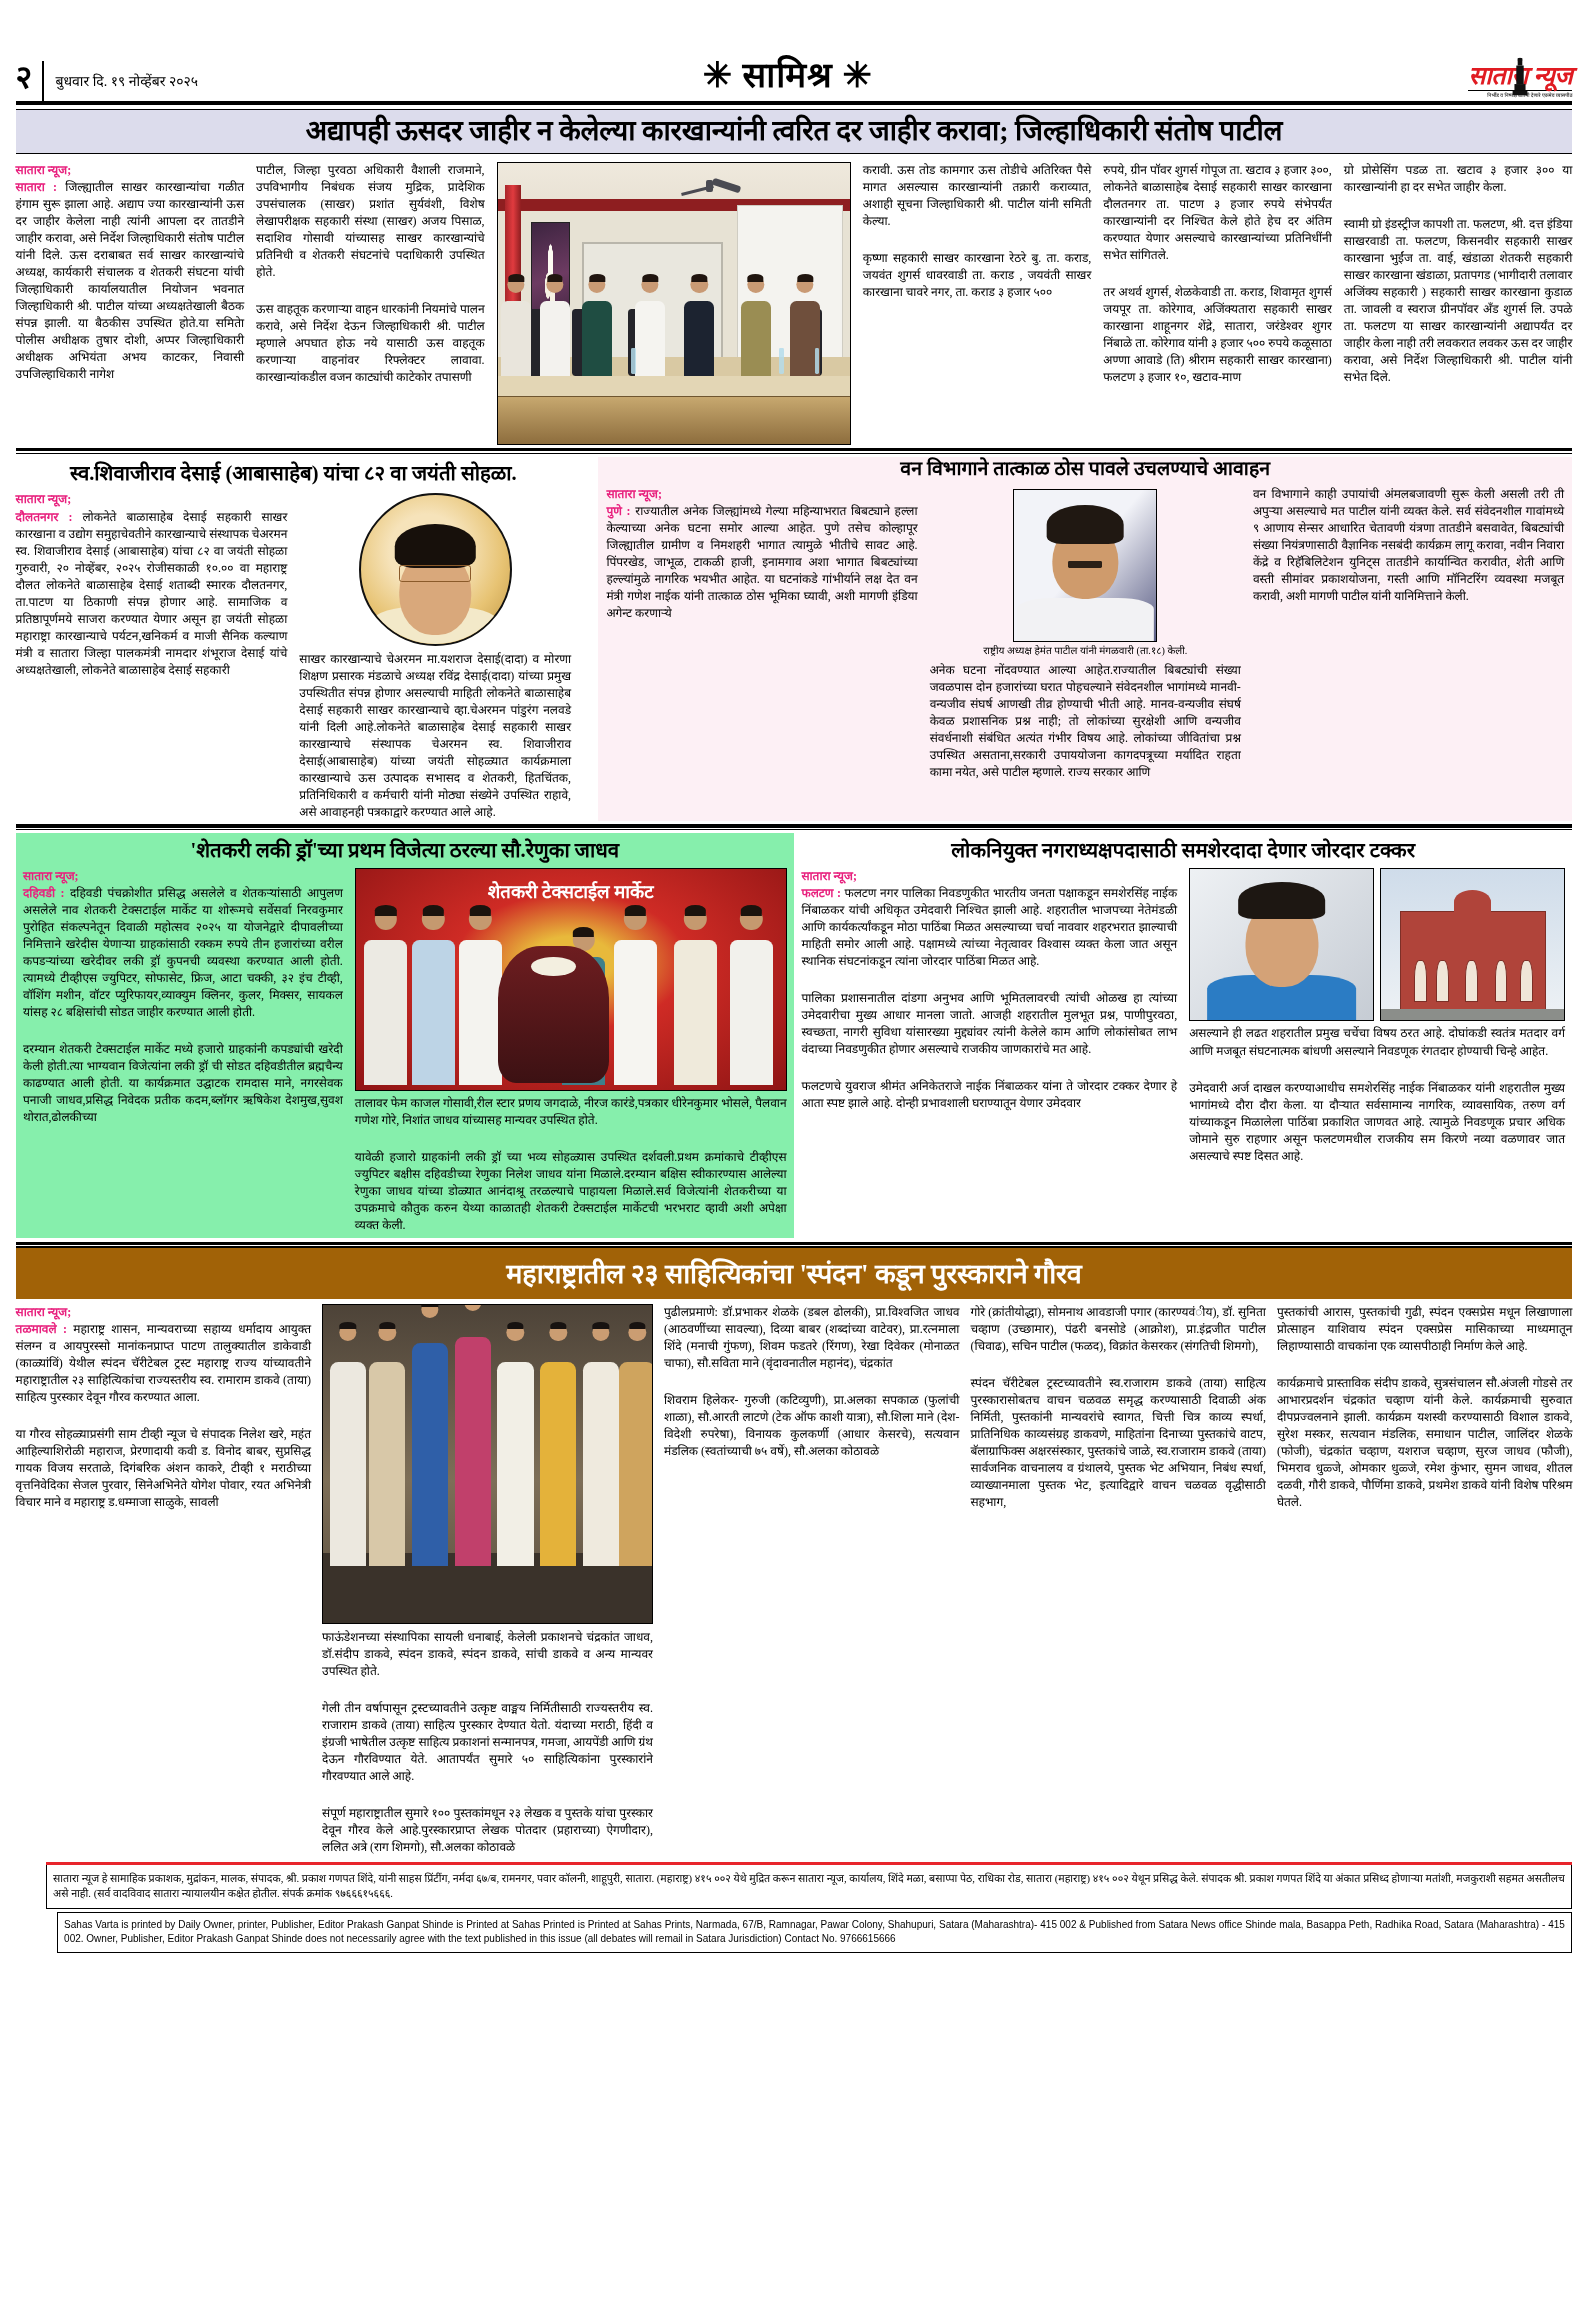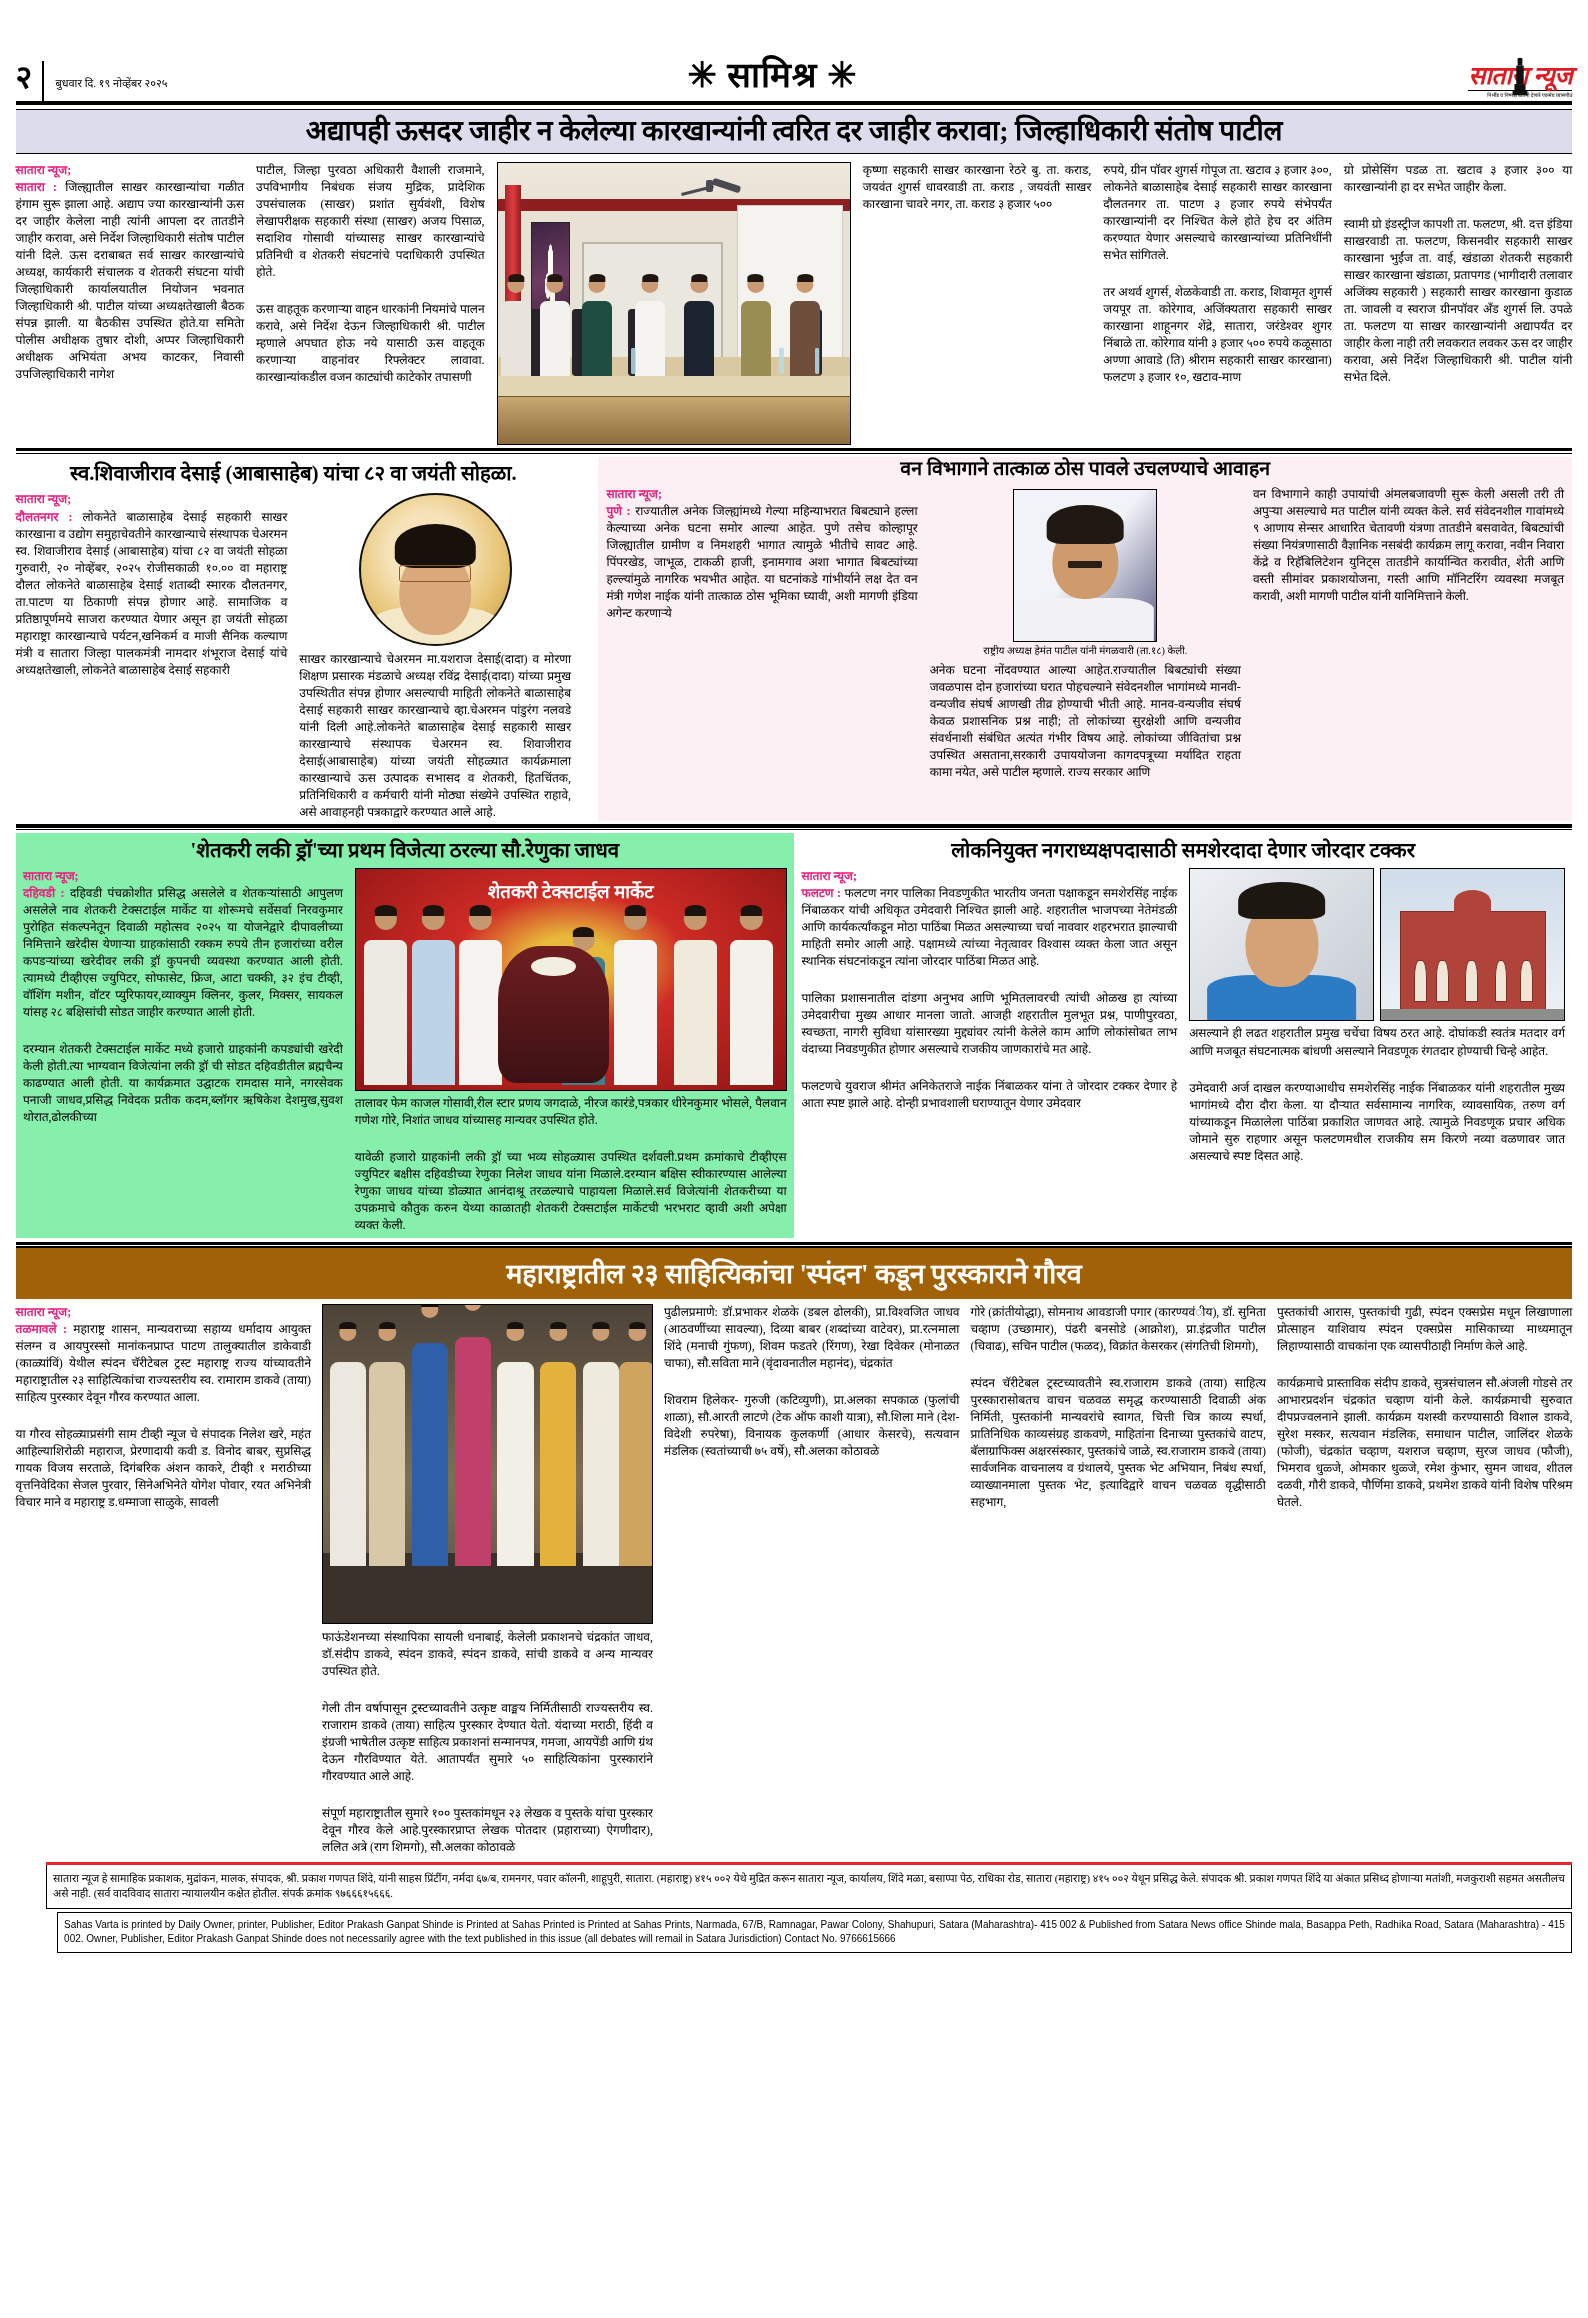--- a/index.html
+++ b/index.html
@@ -9,21 +9,21 @@
     font-family:"Liberation Serif", "DejaVu Serif", serif;
     color:#000;
     position:relative;
     overflow:hidden;
   }
   .page { width:1588px; height:2465px; padding:8.3px 11px 0 11px; position:relative; }
 
   
   .masthead { display:flex; align-items:flex-end; height:93px; padding:0 4.6px; }
   .folio-num { font-size:32px; font-weight:bold; line-height:1; padding-bottom:8.3px; padding-right:10.2px;}
-  .folio-date { font-size:11px; padding-bottom:11px; padding-left:11px; border-left:2.3px solid #000; height:40px; display:flex; align-items:flex-end;}
+  .folio-date { font-size:14px; padding-bottom:11px; padding-left:11px; border-left:2.3px solid #000; height:40px; display:flex; align-items:flex-end;}
   .masthead-center { flex:1; text-align:center; }
   .masthead-title { font-size:35px; font-weight:bold; letter-spacing:0.9px; padding-bottom:4.6px; }
   .masthead-logo { width:195px; text-align:right; padding-bottom:2.8px; position:relative; }
   .logo-wrap { display:inline-block; position:relative; }
   .logo-text { font-size:25px; font-weight:bold; color:#e01b22; font-style:italic; letter-spacing:-0.5px; line-height:1; }
   .logo-mon { position:absolute; left:50%; top:-6.5px; transform:translateX(-50%); width:18.5px; height:43px; }
   .logo-sub { font-size:5.1px; color:#000; border-top:0.9px solid #000; margin-top:1.4px; padding-top:0.9px; letter-spacing:0px; }
 
   .rule-thick { height:4.2px; background:#000; margin:0 4.6px 0 4.6px; }
   .rule-pair { margin:3.2px 4.6px 0 4.6px; }
@@ -222,20 +222,21 @@
             <div class="head"></div>
           </div>
         <div class="bottle" style="left:38%;"></div>
         <div class="bottle" style="left:80%;"></div>
         <div class="bottle" style="left:90%;"></div>
         <div class="tabletop"></div>
         <div class="table-front"></div>
       </div>
     </div>
     <div class="c">
+      <p class="body">करावी. ऊस तोड कामगार ऊस तोडीचे अतिरिक्त पैसे मागत असल्यास कारखान्यांनी तक्रारी कराव्यात, अशाही सूचना जिल्हाधिकारी श्री. पाटील यांनी समिती केल्या.</p>
       <p class="body">कृष्णा सहकारी साखर कारखाना रेठरे बु. ता. कराड, जयवंत शुगर्स धावरवाडी ता. कराड , जयवंती साखर कारखाना चावरे नगर, ता. कराड ३ हजार ५००</p>
     </div>
     <div class="c">
       <p class="body">रुपये, ग्रीन पॉवर शुगर्स गोपूज ता. खटाव ३ हजार ३००, लोकनेते बाळासाहेब देसाई सहकारी साखर कारखाना दौलतनगर ता. पाटण ३ हजार रुपये संभेपर्यंत कारखान्यांनी दर निश्चित केले होते हेच दर अंतिम करण्यात येणार असल्याचे कारखान्यांच्या प्रतिनिधींनी सभेत सांगितले.</p>
       <p class="body">तर अथर्व शुगर्स, शेळकेवाडी ता. कराड, शिवामृत शुगर्स जयपूर ता. कोरेगाव, अजिंक्यतारा सहकारी साखर कारखाना शाहूनगर शेंद्रे, सातारा, जरंडेश्वर शुगर निंबाळे ता. कोरेगाव यांनी ३ हजार ५०० रुपये कळूसाठा अण्णा आवाडे (ति) श्रीराम सहकारी साखर कारखाना) फलटण ३ हजार १०, खटाव-माण</p>
     </div>
     <div class="c">
       <p class="body">ग्रो प्रोसेसिंग पडळ ता. खटाव ३ हजार ३०० या कारखान्यांनी हा दर सभेत जाहीर केला.</p>
       <p class="body">स्वामी ग्रो इंडस्ट्रीज कापशी ता. फलटण, श्री. दत्त इंडिया साखरवाडी ता. फलटण, किसनवीर सहकारी साखर कारखाना भुईंज ता. वाई, खंडाळा शेतकरी सहकारी साखर कारखाना खंडाळा, प्रतापगड (भागीदारी तलावार अजिंक्य सहकारी ) सहकारी साखर कारखाना कुडाळ ता. जावली व स्वराज ग्रीनपॉवर अँड शुगर्स लि. उपळे ता. फलटण या साखर कारखान्यांनी अद्यापर्यंत दर जाहीर केला नाही तरी लवकरात लवकर ऊस दर जाहीर करावा, असे निर्देश जिल्हाधिकारी श्री. पाटील यांनी सभेत दिले.</p>
     </div>

